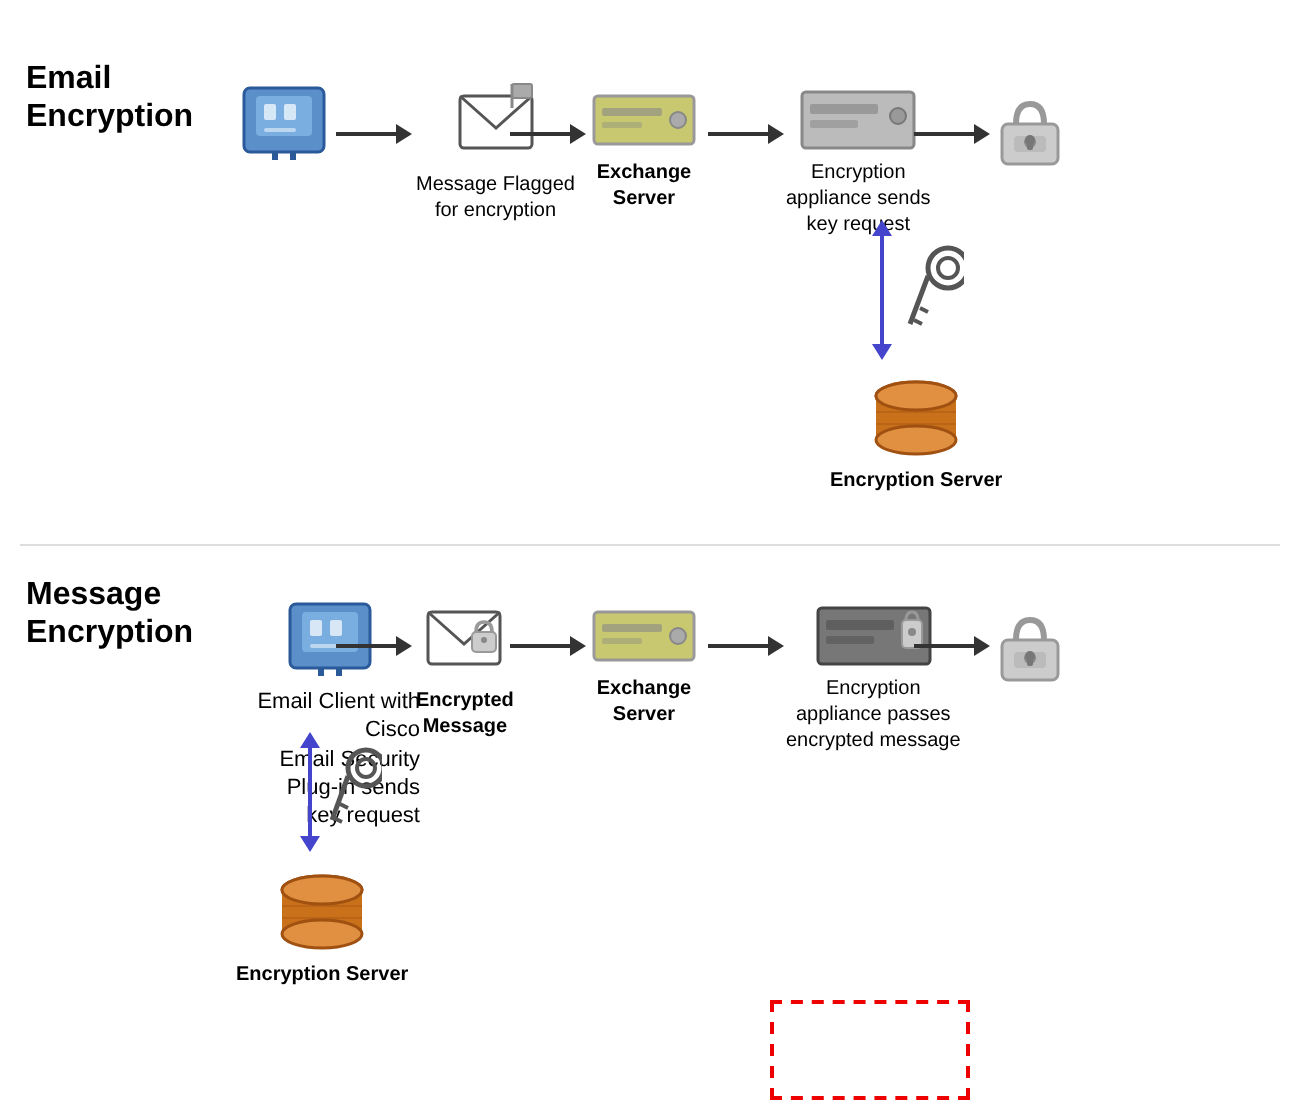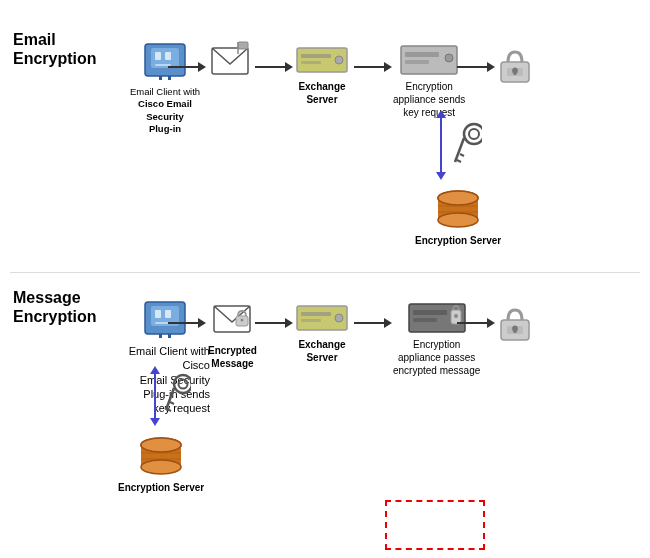--- a/index.html
+++ b/index.html
@@ -102,37 +102,37 @@
   <svg class="icon-svg" width="44" height="44" viewBox="0 0 44 44">
     <rect x="2" y="6" width="40" height="32" rx="3" fill="#5b8fc9" stroke="#2a5a9a" stroke-width="1.5"></rect>
     <rect x="8" y="10" width="28" height="20" rx="2" fill="#7aaee0"></rect>
     <rect x="12" y="14" width="6" height="8" rx="1" fill="#fff" opacity="0.7"></rect>
     <rect x="22" y="14" width="6" height="8" rx="1" fill="#fff" opacity="0.7"></rect>
     <rect x="12" y="26" width="16" height="2" rx="1" fill="#fff" opacity="0.5"></rect>
 
     <rect x="16" y="38" width="3" height="4" fill="#2a5a9a"></rect>
     <rect x="25" y="38" width="3" height="4" fill="#2a5a9a"></rect>
   </svg>
-  <div class="icon-label" style="font-size:9.5px;">Email Client with<br><b>Cisco Email Security<br>Plug-in</b></div>
 </div>
 
 <div class="arrow" style="left:168px; top:62px; width:38px;">
   <div class="arrow-line"></div>
   <div class="arrow-head"></div>
 </div>
 
 <div class="icon-wrap" style="left:208px; top:38px;">
   <svg class="icon-svg" width="44" height="44" viewBox="0 0 44 44">
 
     <rect x="4" y="10" width="36" height="26" rx="2" fill="#fff" stroke="#555" stroke-width="1.5"></rect>
     <polyline points="4,10 22,26 40,10" fill="none" stroke="#555" stroke-width="1.5"></polyline>
 
     <rect x="30" y="4" width="10" height="7" rx="1" fill="#aaa" stroke="#888" stroke-width="1"></rect>
     <line x1="30" y1="4" x2="30" y2="16" stroke="#888" stroke-width="1.5"></line>
   </svg>
+  <div class="icon-label">Message Flagged<br>for encryption</div>
 </div>
 
 <div class="arrow" style="left:255px; top:62px; width:38px;">
   <div class="arrow-line"></div>
   <div class="arrow-head"></div>
 </div>
 
 <div class="icon-wrap" style="left:295px; top:44px;">
   <svg class="icon-svg" width="54" height="32" viewBox="0 0 54 32">
     <rect x="2" y="4" width="50" height="24" rx="2" fill="#c8c870" stroke="#999" stroke-width="1.5"></rect>

